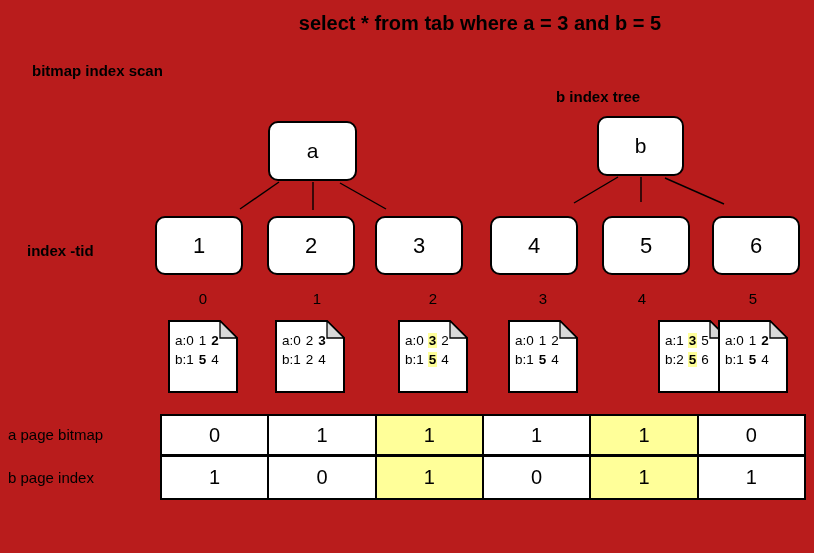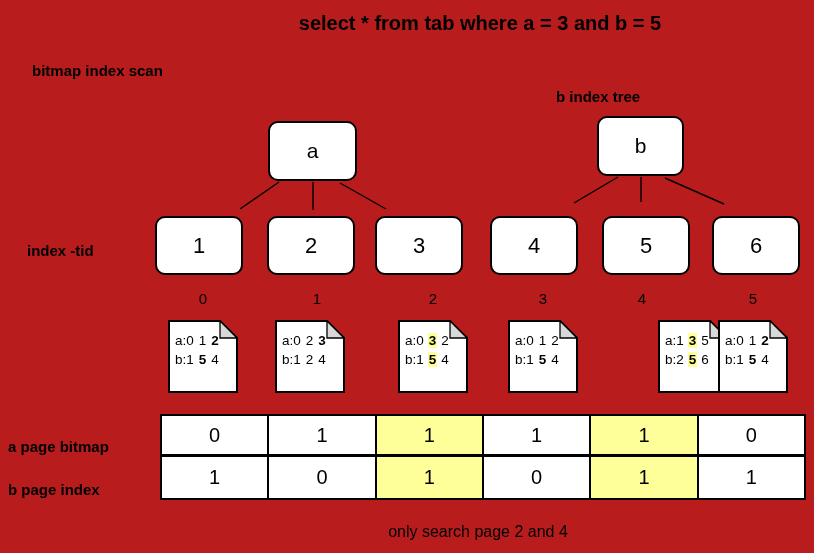--- a/index.html
+++ b/index.html
@@ -28,21 +28,21 @@
   .tok{padding:0 1px;}
   .tok.b{font-weight:bold;}
   .tok{margin-right:3px;}
   .tok:last-child{margin-right:0;}
   .bitmap-row{position:absolute;left:160px;width:646px;display:flex;box-sizing:border-box;}
   .row-0{top:414px;height:42px;}
   .row-1{top:455px;height:45px;}
   .bcell{flex:1;border:2px solid #000;margin-left:-2px;display:flex;align-items:center;
     justify-content:center;font-size:20px;background:#fff;box-sizing:border-box;}
   .bcell:first-child{margin-left:0;}
-  .rowlabel{position:absolute;font-size:15px;font-weight:bold;margin-top:12px;}
+  .rowlabel{position:absolute;font-size:15px;font-weight:normal;}
   .label-0{left:8px;top:426px;}
   .label-1{left:8px;top:469px;}
   .footer{position:absolute;left:278px;top:523px;width:400px;text-align:center;font-size:16px;}
 </style>
 </head>
 <body>
 
 <div class="canvas">
 
   <div class="title">select * from tab where a = 3 and b = 5</div>
@@ -155,14 +155,13 @@
       <div class="bitmap-row row-1">
         <div class="bcell">1</div>
         <div class="bcell">0</div>
         <div class="bcell" style="background: rgb(255, 255, 153);">1</div>
         <div class="bcell">0</div>
         <div class="bcell" style="background: rgb(255, 255, 153);">1</div>
         <div class="bcell">1</div>
       </div>
     </div>
 
-  <div class="footer">only search page 2 and 4</div>
 </div>
 
 </body></html>

